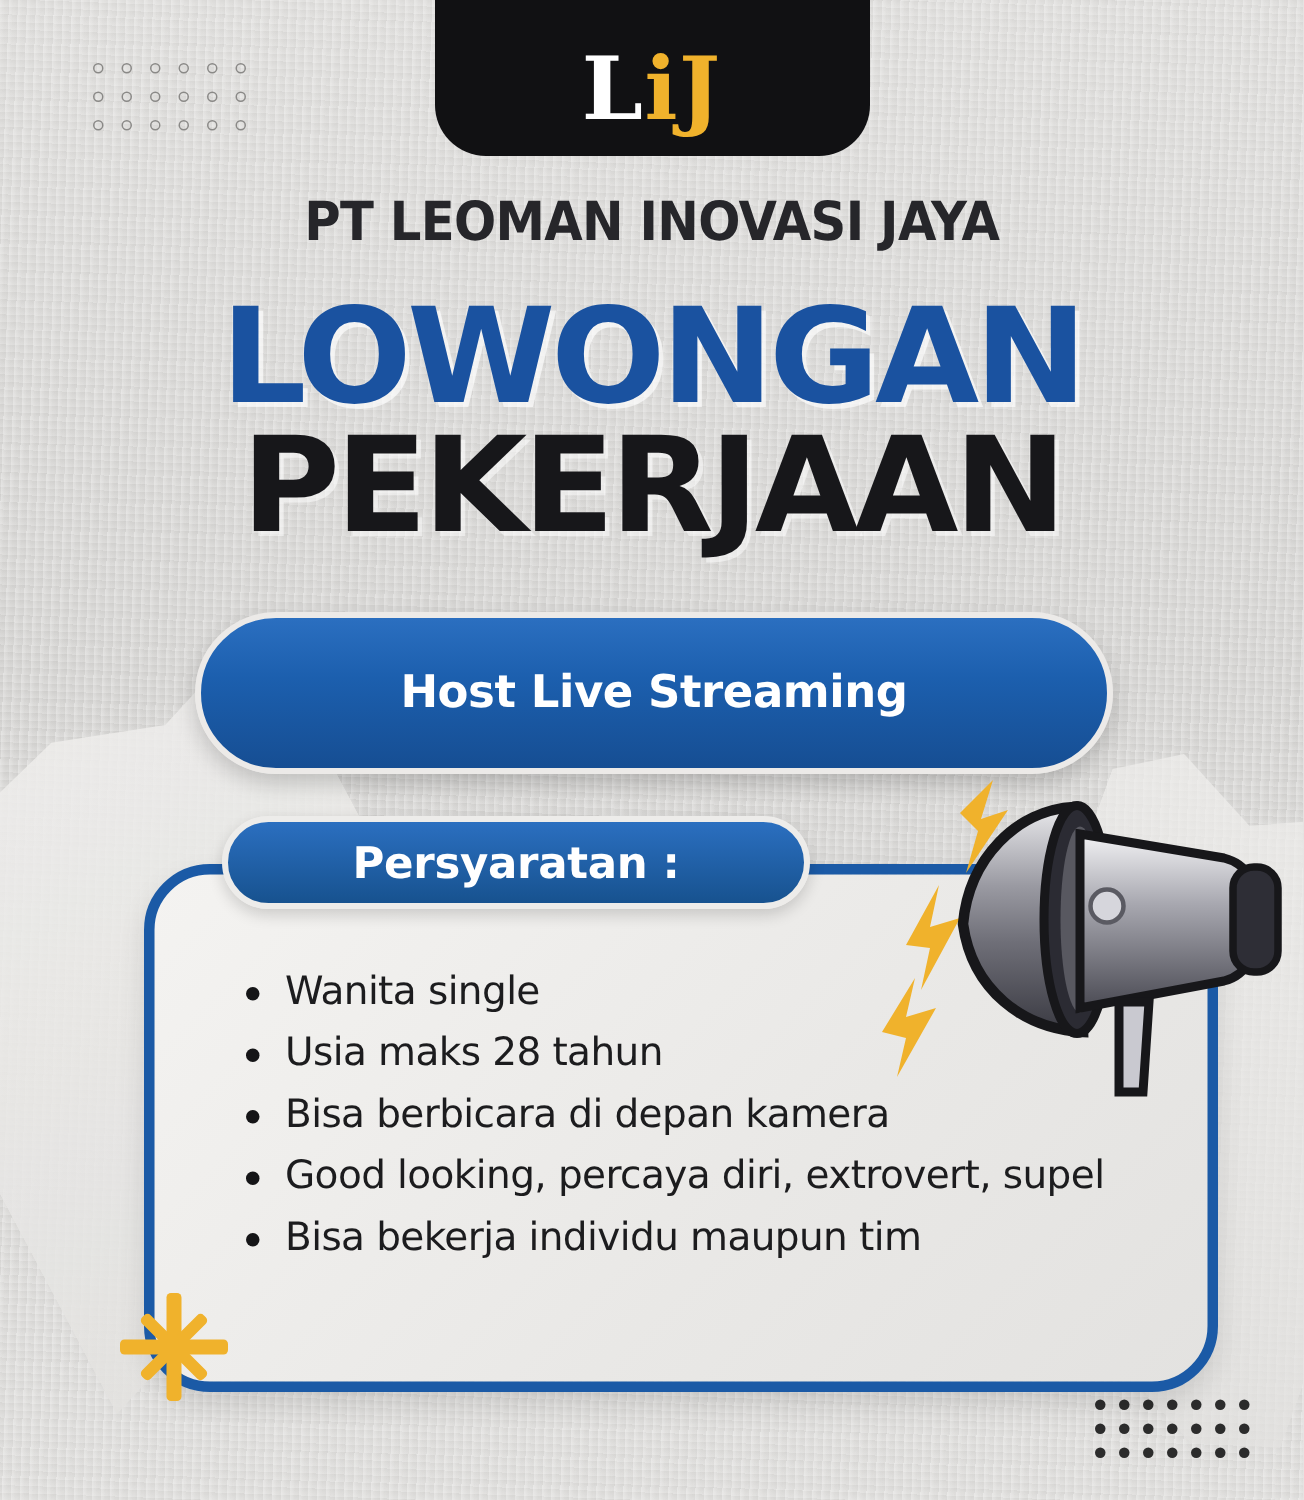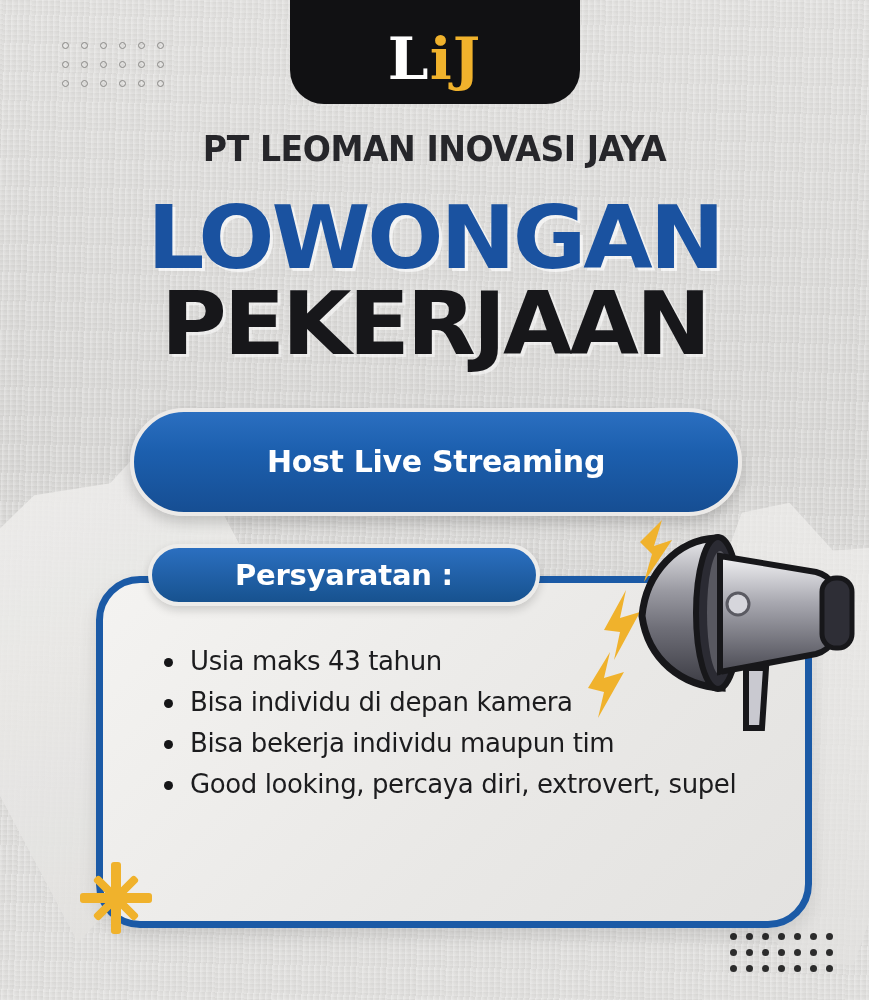--- a/index.html
+++ b/index.html
@@ -280,24 +280,25 @@
 
   <div class="position-pill">
     <div>Host Live Streaming</div>
   </div>
 
   <div class="req-card"></div>
 
   <div class="req-title">Persyaratan :</div>
 
   <ul class="req-list">
-    <li>Usia maks 43 tahun</li>
-    <li>Bisa individu di depan kamera</li>
+    <li>Wanita single</li>
+    <li>Usia maks 28 tahun</li>
+    <li>Bisa berbicara di depan kamera</li>
+    <li>Good looking, percaya diri, extrovert, supel</li>
     <li>Bisa bekerja individu maupun tim</li>
-    <li>Good looking, percaya diri, extrovert, supel</li>
   </ul>
 
   <svg class="megaphone" viewBox="0 0 300 220">
     <defs>
       <linearGradient id="horn" x1="0" y1="0" x2="0" y2="1">
         <stop offset="0%" stop-color="#e9e9ec"></stop>
         <stop offset="35%" stop-color="#9a9aa2"></stop>
         <stop offset="60%" stop-color="#6f6f78"></stop>
         <stop offset="100%" stop-color="#3a3a42"></stop>
       </linearGradient>

